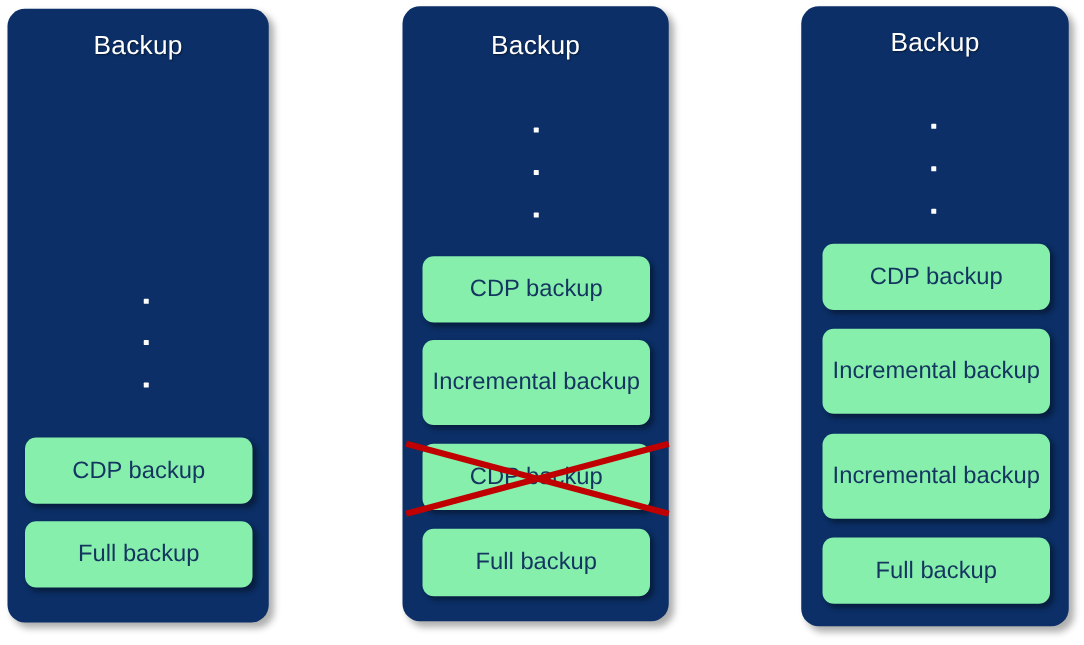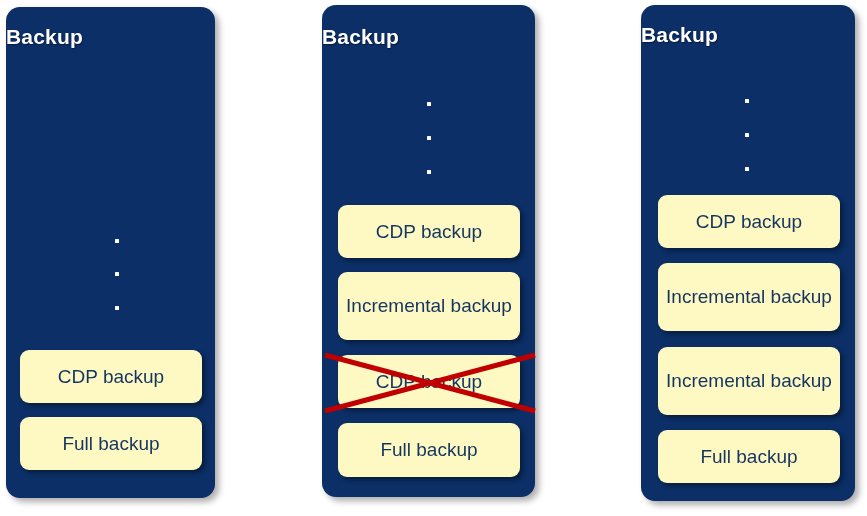--- a/index.html
+++ b/index.html
@@ -26,23 +26,23 @@
     background: #0b2f66;
     border-radius: 14px;
     box-shadow: 4px 4px 6px rgba(0, 0, 0, 0.32);
     box-sizing: border-box;
   }
 
   .panel-title {
     position: absolute;
     left: 0;
     right: 0;
-    text-align: left;
+    text-align: center;
     color: #ffffff;
-    font-weight: bold;
+    font-weight: normal;
     font-size: 21px;
     letter-spacing: 0.2px;
     line-height: 1;
     text-shadow: 0.8px 0.8px 1.2px rgba(0, 0, 0, 0.45);
   }
 
   
   .dots {
     position: absolute;
     width: 100%;
@@ -52,21 +52,21 @@
     position: absolute;
     width: 4px;
     height: 4px;
     background: #fdfdfd;
     border-radius: 0.5px;
   }
 
   
   .item {
     position: absolute;
-    background: #fef9c3;
+    background: #86efac;
     border-radius: 9px;
     box-shadow: 3px 3px 4px rgba(0, 0, 0, 0.38);
     display: flex;
     align-items: center;
     justify-content: center;
     text-align: center;
     color: #14355f;
     font-size: 19px;
     line-height: 1.22;
     box-sizing: border-box;

